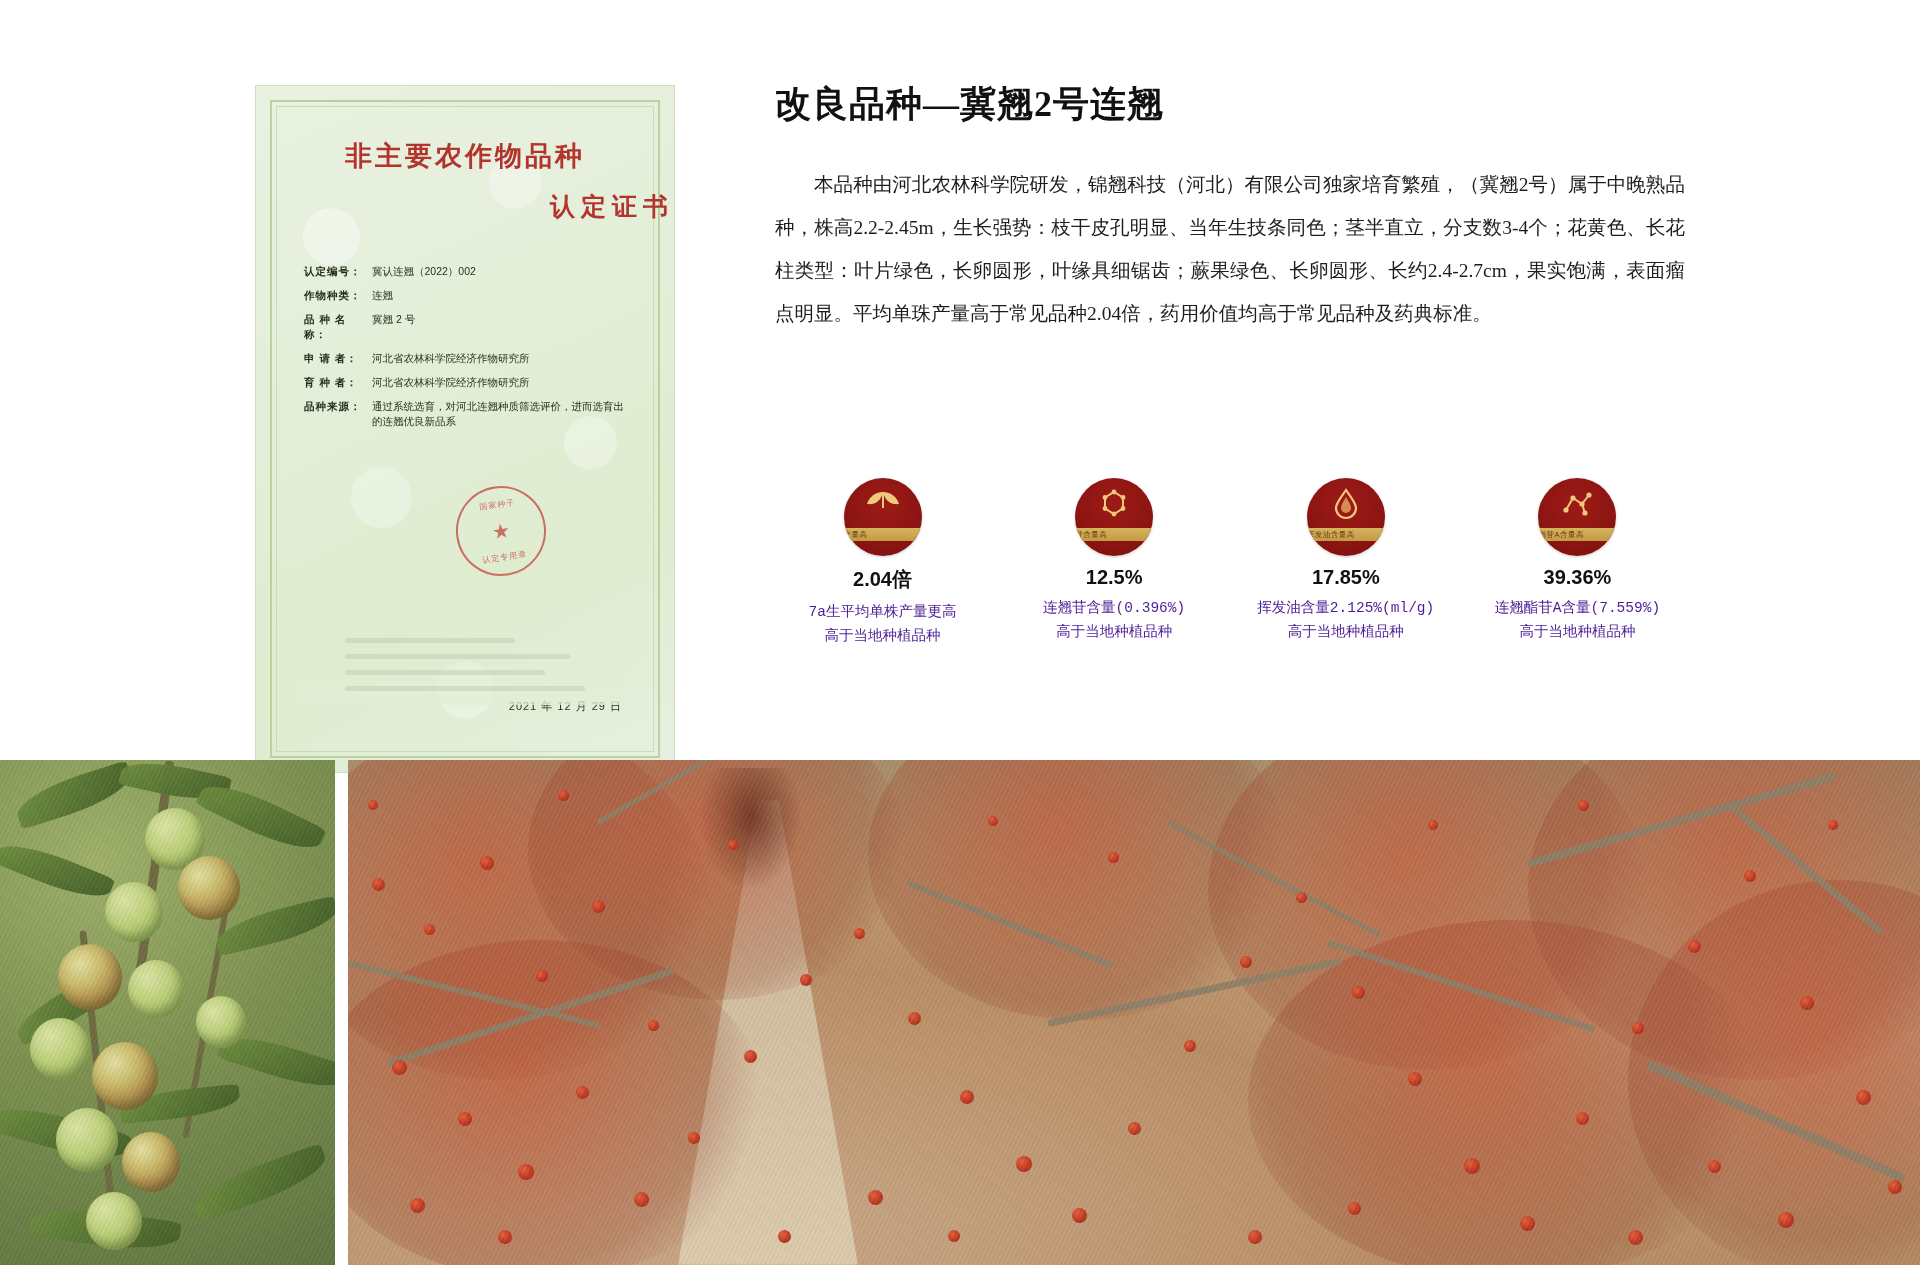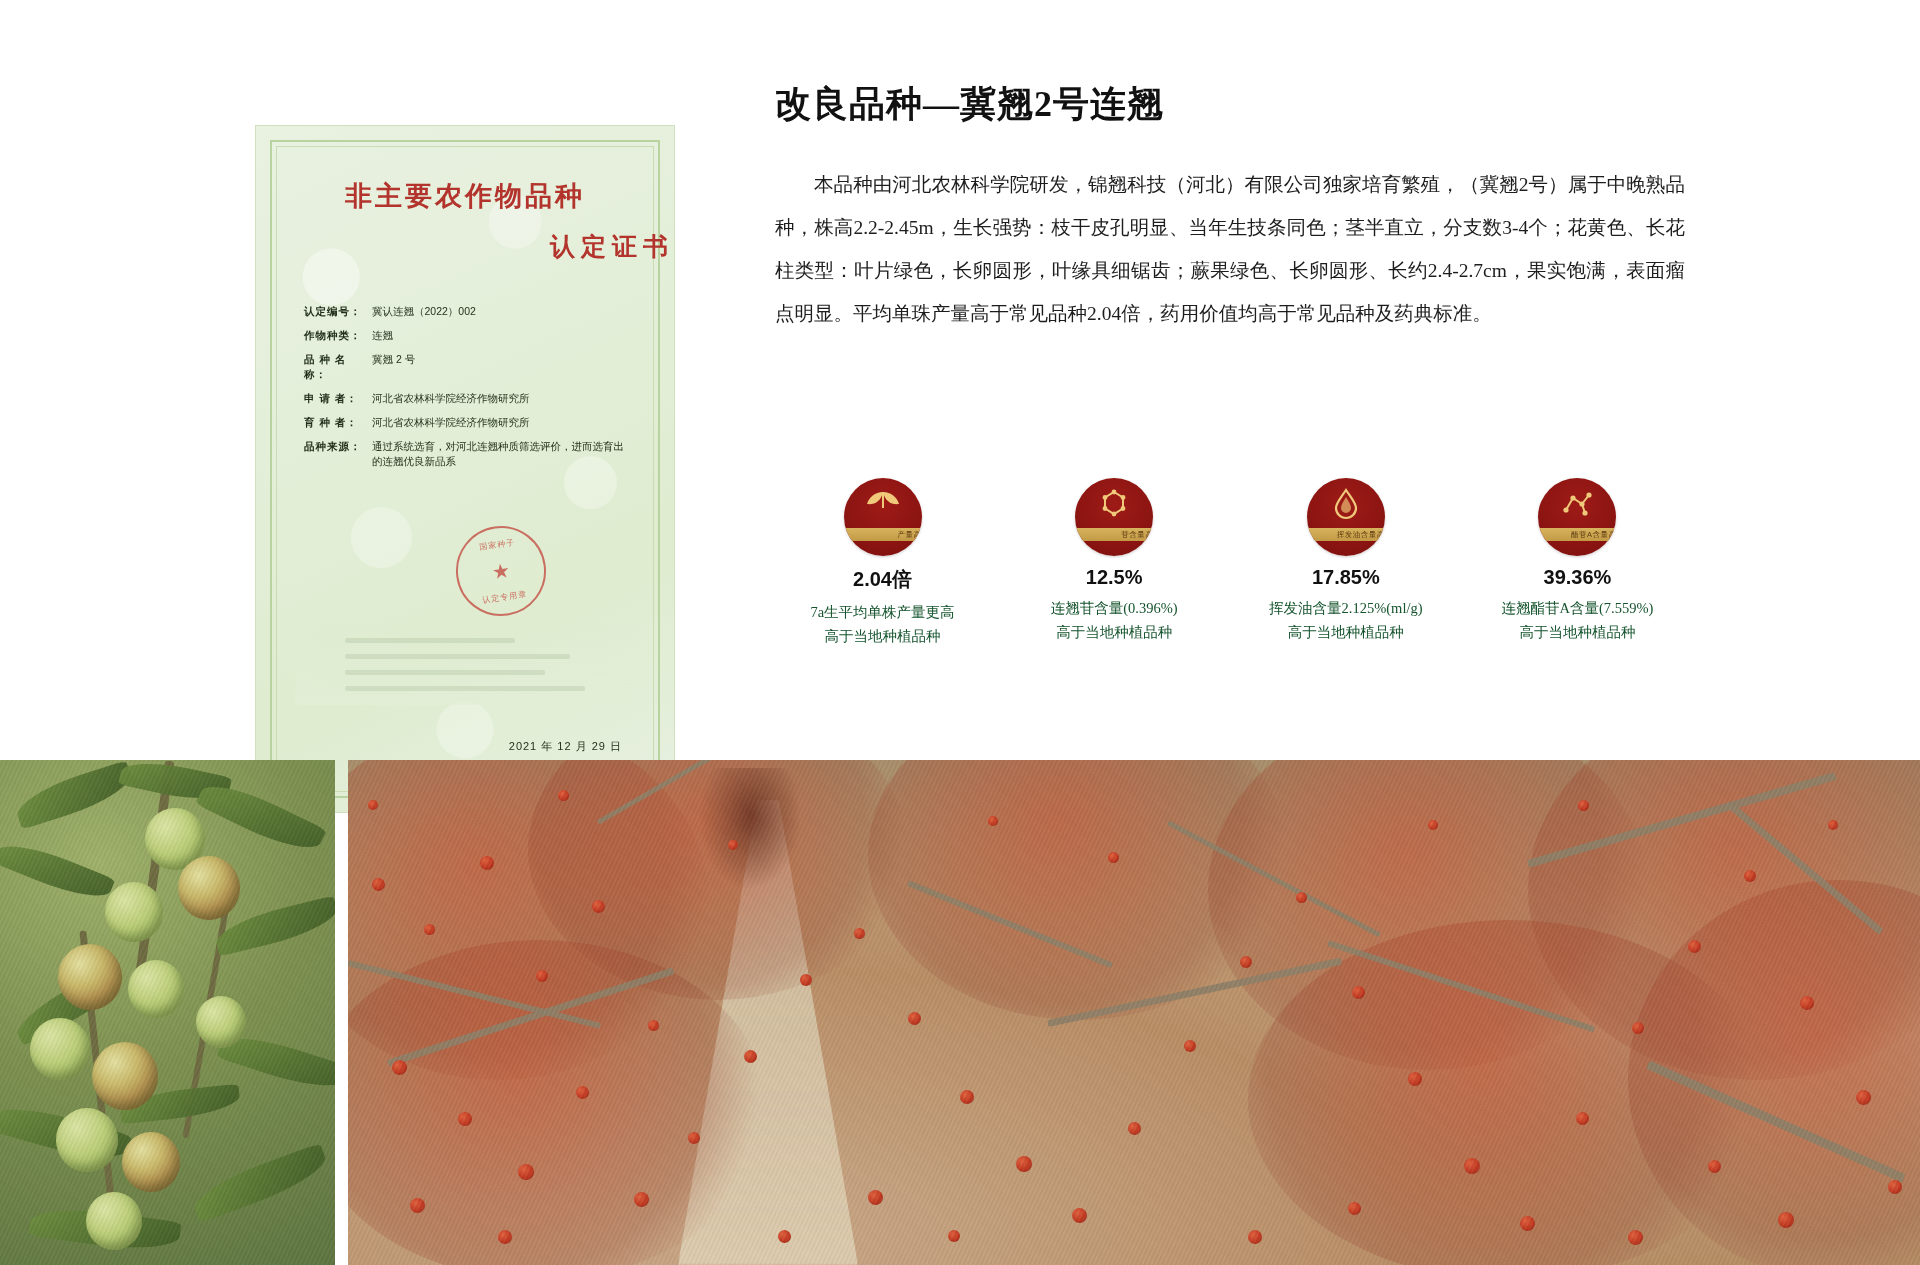--- a/index.html
+++ b/index.html
@@ -34,21 +34,20 @@
     height: 580px;
   }
   .cert {
     position: relative;
     width: 420px;
     height: 688px;
     background: linear-gradient(155deg, #e9f1e0 0%, #e4efda 35%, #dfeccf 70%, #e7f0e1 100%);
     border: 1px solid #cfe0bd;
     box-sizing: border-box;
     overflow: hidden;
-    margin-top: 40px;
   }
   .cert-inner-border {
     position: absolute;
     left: 14px; top: 14px; right: 14px; bottom: 14px;
     border: 2px solid #b9d3a0;
     box-sizing: border-box;
   }
   .cert-inner-border2 {
     position: absolute;
     left: 20px; top: 20px; right: 20px; bottom: 20px;
@@ -227,40 +226,40 @@
   }
   .stat-badge .band {
     position: absolute;
     left: 0; right: 0;
     bottom: 15px;
     height: 13px;
     background: linear-gradient(to bottom, #d8b35d, #c29a45);
   }
   .stat-badge .band span {
     display: block;
-    text-align: right;
+    text-align: left;
     font-size: 7.5px;
     line-height: 13px;
     color: #5b3a10;
     letter-spacing: .5px;
     white-space: nowrap;
   }
   .stat-badge svg { display: block; margin: 10px auto 0 auto; }
   .stat-value {
     font-size: 20px;
     font-weight: bold;
     color: #111;
     margin-bottom: 7px;
     font-family: "Liberation Sans", sans-serif;
   }
   .stat-desc {
     font-size: 14.5px;
     line-height: 24px;
-    color: #14532d;
-    font-family: Liberation Serif, serif;
+    color: #4c1d95;
+    font-family: Liberation Mono, monospace;
   }
 
   
   .photo-strip {
     position: absolute;
     left: 0;
     top: 760px;
     width: 1920px;
     height: 505px;
   }

